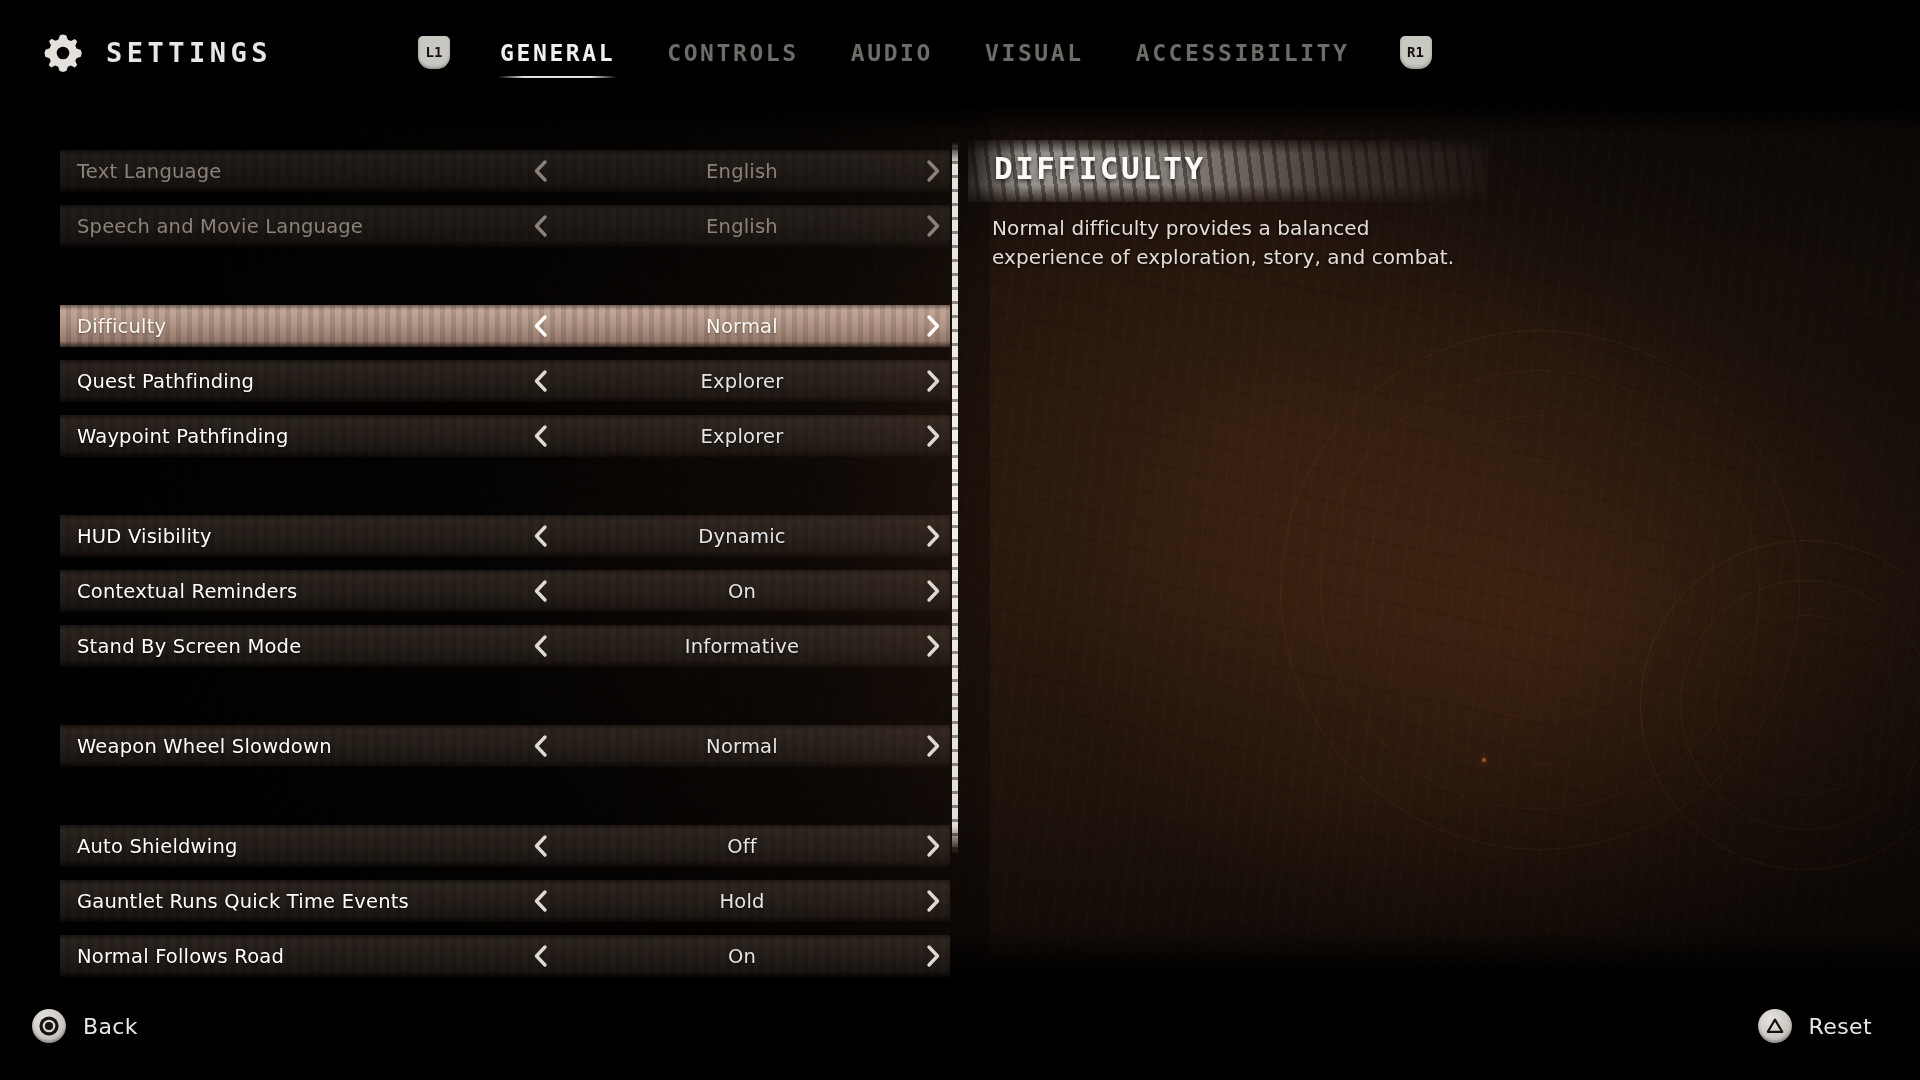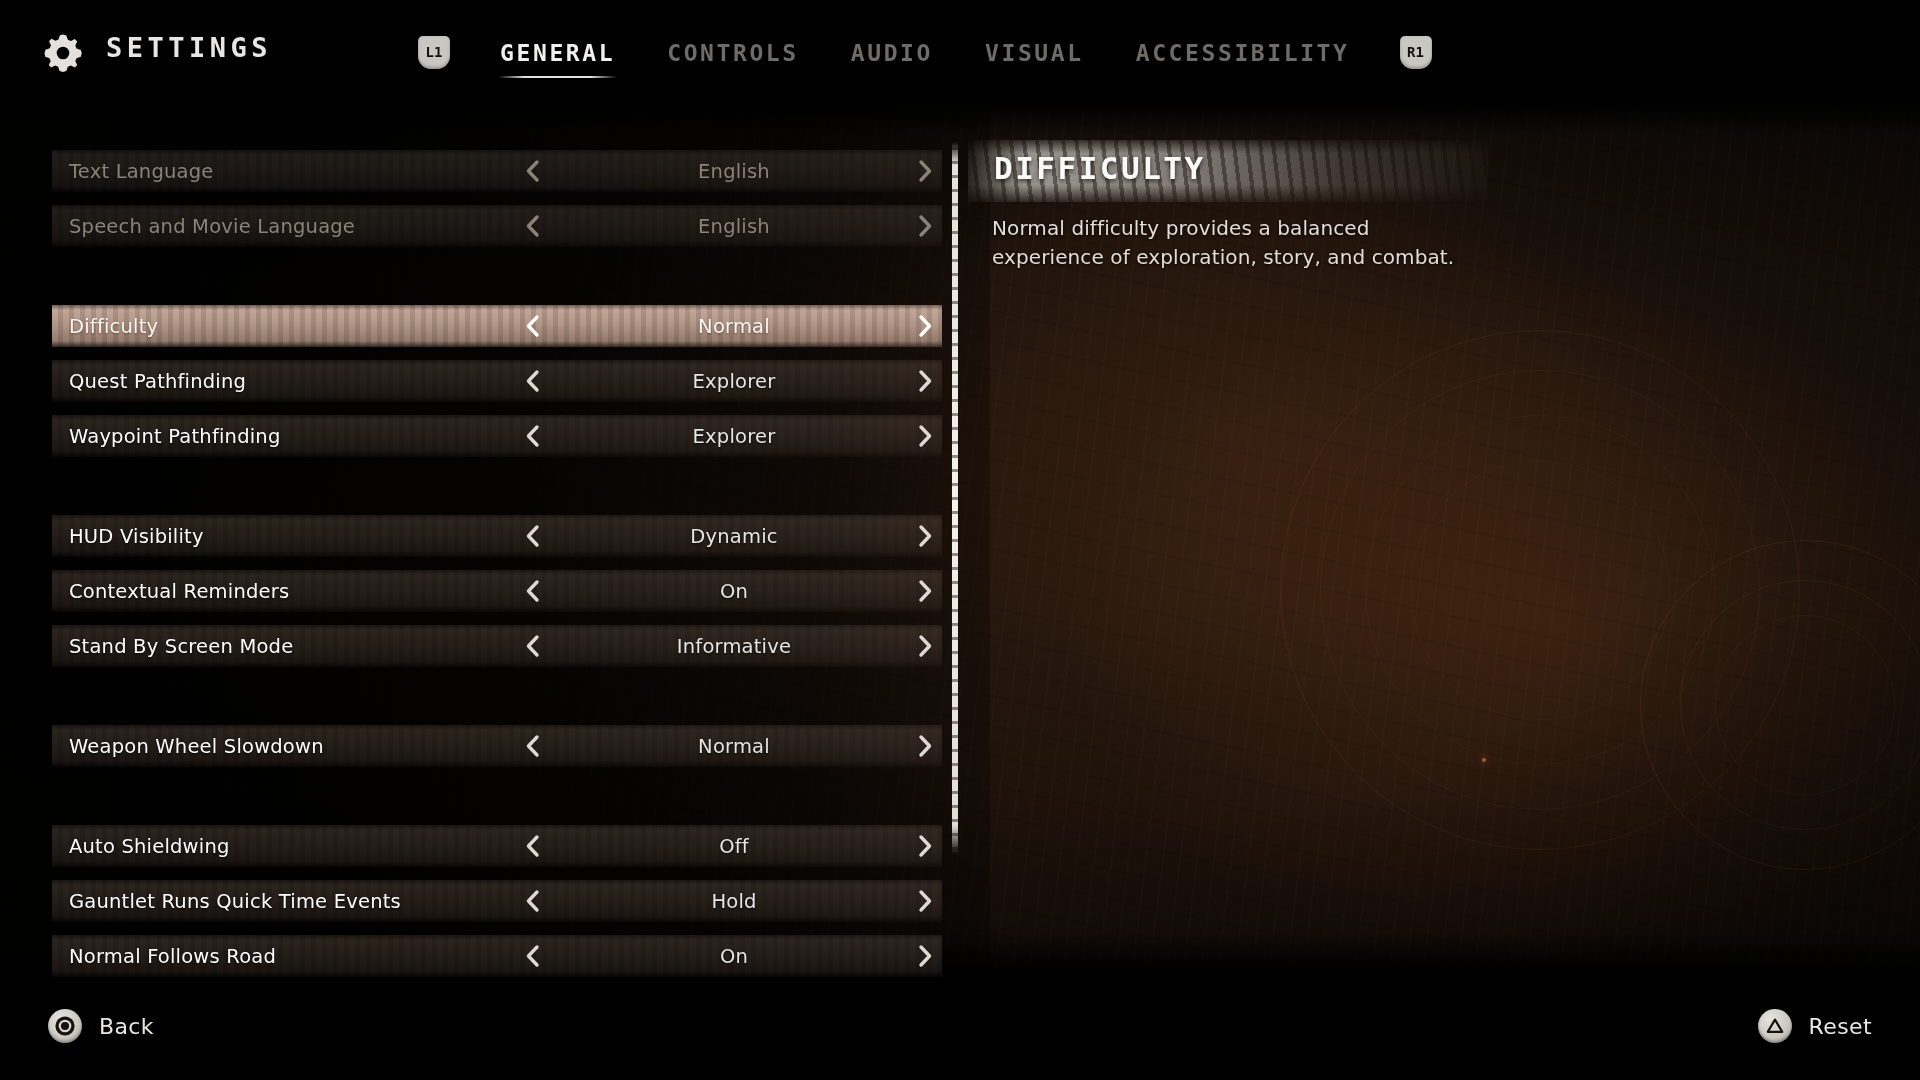--- a/index.html
+++ b/index.html
@@ -45,21 +45,21 @@
     position:absolute; left:0; top:0; width:990px; height:1080px;
     background:linear-gradient(90deg, rgba(0,0,0,0.90) 0%, rgba(0,0,0,0.80) 45%, rgba(0,0,0,0.58) 82%, rgba(0,0,0,0.30) 100%);
   }
   .topbarbg { position:absolute; left:0; top:0; width:1920px; height:105px; background:#000; }
   .botbarbg { position:absolute; left:0; bottom:0; width:1920px; height:108px; background:#000; }
   .topfade { position:absolute; left:0; top:105px; width:1920px; height:30px; background:linear-gradient(180deg, rgba(0,0,0,0.95), rgba(0,0,0,0)); }
   .botfade { position:absolute; left:0; bottom:108px; width:1920px; height:40px; background:linear-gradient(0deg, rgba(0,0,0,0.95), rgba(0,0,0,0)); }
 
   
   .header { position:absolute; left:0; top:0; width:1920px; height:105px; display:flex; align-items:center; z-index:20; }
-  .brand { display:flex; align-items:flex-start; gap:22px; margin-left:42px; }
+  .brand { display:flex; align-items:center; gap:22px; margin-left:42px; }
   .gear { width:42px; height:42px; display:block; }
   .brand-title {
     font-family:"DejaVu Sans Mono", monospace;
     font-size:27px; font-weight:700; letter-spacing:4.5px; color:#e8e6e2;
   }
   .tabs { display:flex; align-items:center; gap:0px; margin-left:122px; }
   .bumper {
     width:32px; height:33px; position:relative; display:flex; align-items:center; justify-content:center;
     margin:0 24px;
     border-radius:10px;
@@ -78,21 +78,21 @@
     font-size:23px; font-weight:700; letter-spacing:2.6px;
     color:#6f6b66; padding:6px 26px; position:relative; white-space:nowrap;
   }
   .tab.active { color:#f2f0ec; }
   .tab.active::after {
     content:""; position:absolute; left:24px; right:24px; bottom:-6px; height:2px;
     background:linear-gradient(90deg, rgba(240,236,230,0) 0%, rgba(240,236,230,0.95) 22%, rgba(240,236,230,0.95) 78%, rgba(240,236,230,0) 100%);
   }
 
   
-  .list { position:absolute; left:52px; top:150px; width:890px; z-index:18; }
+  .list { position:absolute; left:60px; top:150px; width:890px; z-index:18; }
   .row {
     position:relative; height:42px; margin-bottom:13px;
     display:flex; align-items:center;
   }
   .row .plate {
     position:absolute; left:0; top:0; width:890px; height:42px;
     background:linear-gradient(180deg, rgba(86,72,62,0.52) 0%, rgba(70,58,49,0.50) 50%, rgba(50,40,34,0.45) 100%);
     -webkit-mask-image:
       repeating-linear-gradient(90deg, rgba(0,0,0,1) 0px, rgba(0,0,0,1) 6px, rgba(0,0,0,0.88) 6px, rgba(0,0,0,0.88) 11px),
       linear-gradient(180deg, rgba(0,0,0,0.55) 0%, rgba(0,0,0,1) 12%, rgba(0,0,0,1) 86%, rgba(0,0,0,0.35) 100%);
@@ -166,21 +166,21 @@
   }
   .detail-body {
     margin-top:12px; width:470px;
     font-size:20px; line-height:29px; color:#e2ddd6; letter-spacing:0.1px;
     text-shadow:0 1px 3px rgba(0,0,0,0.85);
   }
 
   
   .footer { position:absolute; left:0; bottom:0; width:1920px; height:108px; z-index:20; }
   .fbtn { position:absolute; top:50%; transform:translateY(-50%); display:flex; align-items:center; gap:17px; }
-  .fbtn.left { left:48px; }
+  .fbtn.left { left:32px; }
   .fbtn.right { right:48px; }
   .padkey {
     width:34px; height:34px; border-radius:50%;
     background:radial-gradient(circle at 36% 30%, #e6e3de 0%, #c9c5bf 62%, #a9a49d 100%);
     display:flex; align-items:center; justify-content:center;
     box-shadow:inset 0 -2px 3px rgba(0,0,0,0.30);
   }
   .fbtn-label { font-size:22px; color:#eae7e2; letter-spacing:0.4px; text-shadow:0 1px 2px rgba(0,0,0,0.8); }
 </style>
 </head>

